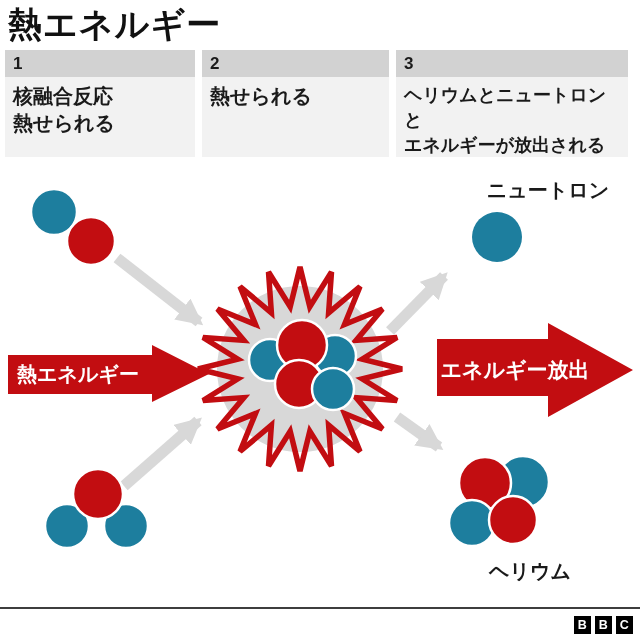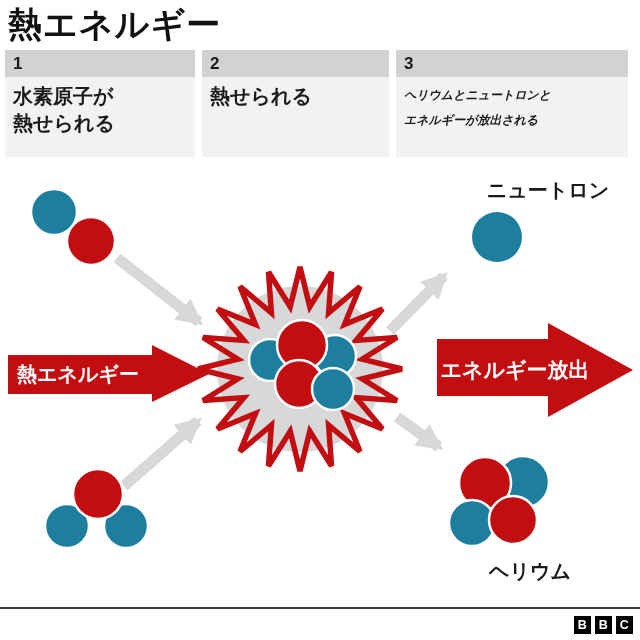--- a/index.html
+++ b/index.html
@@ -21,21 +21,21 @@
   }
   .col .bdy{
     height:74px;background:#f2f2f2;
     font-weight:700;color:#1a1a1a;
     padding:6px 8px 0 8px;white-space:pre-line;
   }
   .col1{left:5px;width:190px;}
   .col2{left:202px;width:187px;}
   .col3{left:396px;width:232px;}
   .col1 .bdy,.col2 .bdy{font-size:20px;line-height:27px;}
-  .col3 .bdy{font-size:12px;line-height:25px;font-style:italic;}
+  .col3 .bdy{font-size:18px;line-height:25px;}
   svg.diagram{position:absolute;left:0;top:0;}
   .footer-line{
     position:absolute;left:0;top:607px;width:640px;height:2px;background:#3d3d3d;
   }
   .bbc{
     position:absolute;top:616px;right:7px;display:flex;gap:3.5px;
   }
   .bbc .blk{
     width:17.5px;height:17.5px;background:#000;color:#fff;
     font-size:12.5px;font-weight:700;
@@ -43,21 +43,21 @@
   }
   .svg-label{font-family:"Liberation Sans","DejaVu Sans",sans-serif;}
 </style>
 </head>
 <body>
 
 <div class="title">熱エネルギー</div>
 
 <div class="col col1">
   <div class="hdr">1</div>
-  <div class="bdy">水素原子が
+  <div class="bdy">核融合反応
 熱せられる</div>
 </div>
 <div class="col col2">
   <div class="hdr">2</div>
   <div class="bdy">熱せられる</div>
 </div>
 <div class="col col3">
   <div class="hdr">3</div>
   <div class="bdy">ヘリウムとニュートロンと
 エネルギーが放出される</div>

